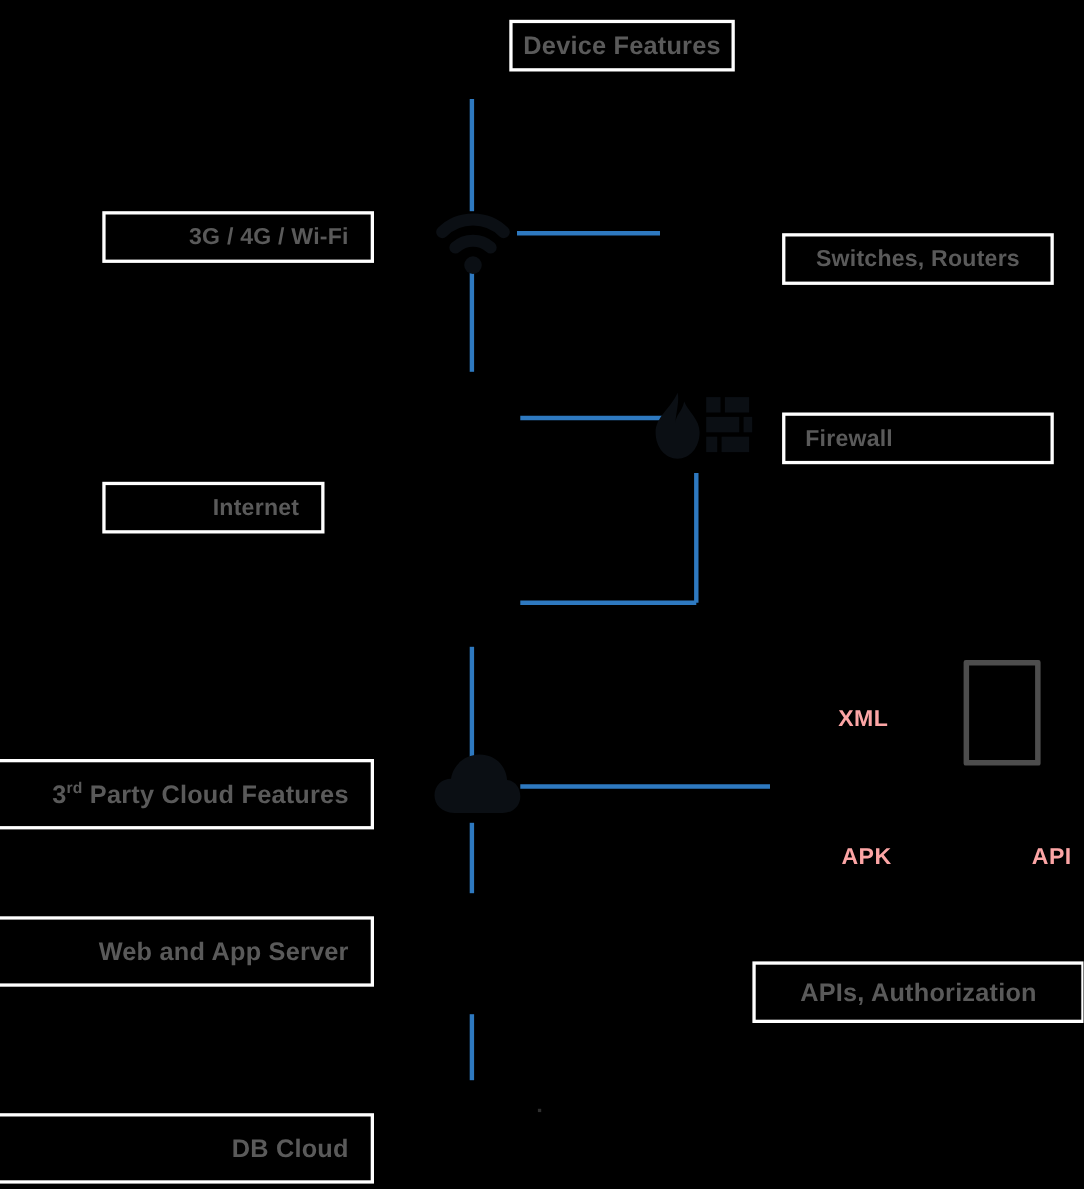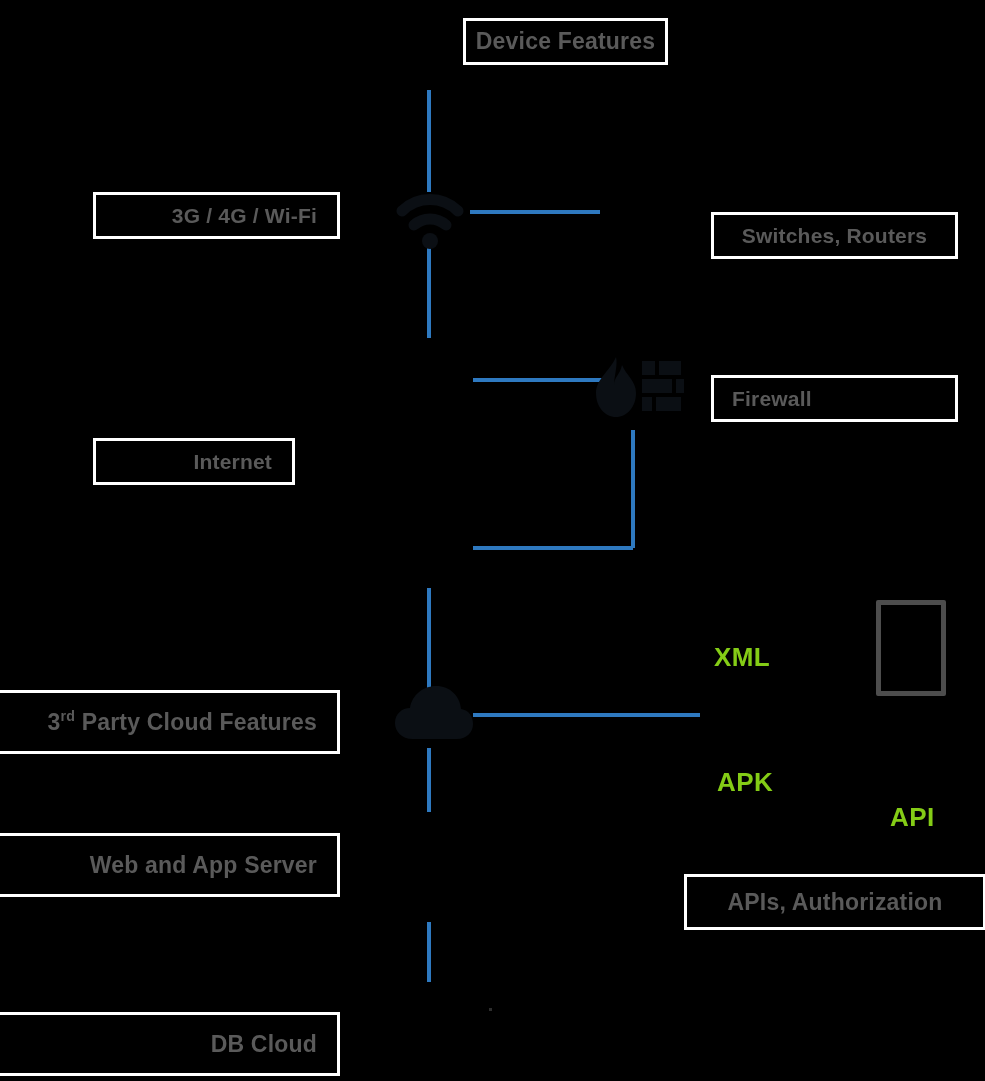--- a/index.html
+++ b/index.html
@@ -48,25 +48,26 @@
   }
 
   
   .icon {
     position: absolute;
   }
 
   
   .blue-label {
     position: absolute;
-    color: #84cc16;
+    color: #fca5a5;
     font-weight: bold;
-    font-size: 26px;
+    font-size: 21px;
     letter-spacing: 0.4px;
     white-space: nowrap;
+    margin-left: 48px;
   }
 
   
   .device-rect {
     position: absolute;
     border: 5px solid #4d4d4d;
     background: #000000;
     border-radius: 2px;
   }
 
@@ -139,21 +140,21 @@
   </div>
 
   <div class="lbox align-center" style="left:684px; top:874px; width:302px; height:56px; font-size:23px;">
     <span>APIs, Authorization</span>
   </div>
 
   <div class="blue-label" style="left:714px; top:642px;">XML</div>
 
   <div class="blue-label" style="left:717px; top:767px;">APK</div>
 
-  <div class="blue-label" style="left:890px; top:802px;">API</div>
+  <div class="blue-label" style="left:890px; top:767px;">API</div>
 
   <svg class="icon" style="left:392px; top:183px;" width="76" height="72" viewBox="0 0 76 72">
     <g fill="none" stroke="#0b0f14" stroke-width="11" stroke-linecap="round">
       <path d="M10 28 A40 40 0 0 1 66 28"></path>
       <path d="M22 42 A24 24 0 0 1 54 42"></path>
     </g>
     <circle cx="38" cy="58" r="8" fill="#0b0f14"></circle>
   </svg>
 
   <svg class="icon" style="left:592px; top:355px;" width="92" height="66" viewBox="0 0 92 66">

